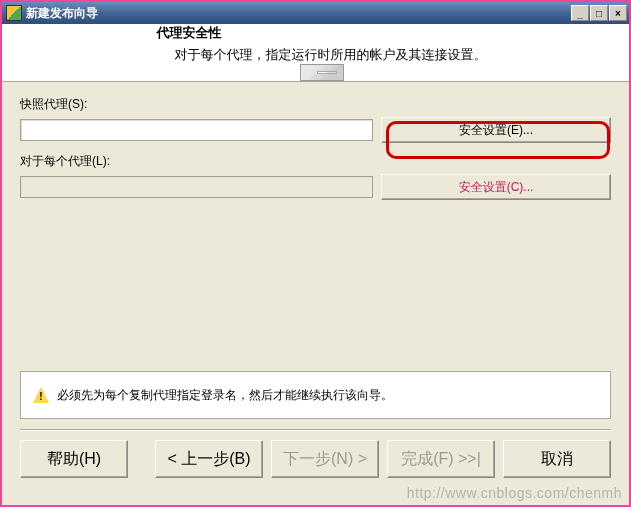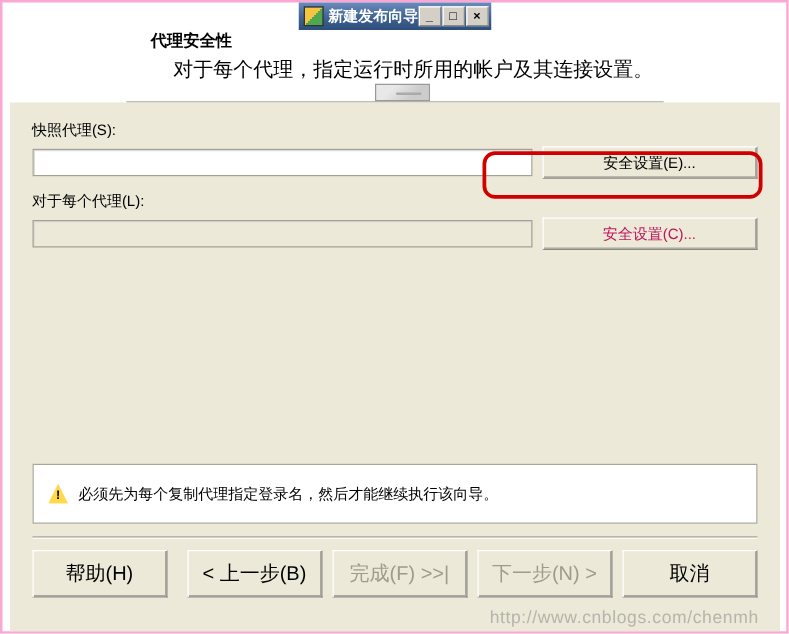--- a/index.html
+++ b/index.html
@@ -6,26 +6,25 @@
     body {
       font-family: "Microsoft YaHei", SimSun, Tahoma, sans-serif;
       font-size: 12px;
       background: #fff;
       width: 631px;
       height: 507px;
       overflow: hidden;
       position: relative;
     }
     .window {
-      border: 2px solid #f9a8d4;
+      border: 2px solid #ec4899;
       width: 631px;
       height: 507px;
       display: flex;
       flex-direction: column;
-      align-items: center;
     }
     .titlebar {
       height: 22px;
       background: linear-gradient(to bottom, #6b8bbd 0%, #436694 50%, #2d4d7a 100%);
       display: flex;
       align-items: center;
       padding: 0 2px 0 4px;
       color: #fff;
       font-weight: bold;
     }
@@ -50,21 +49,21 @@
       height: 58px;
       background: #fff;
       border-bottom: 1px solid #aca899;
       display: flex;
       align-items: center;
       padding: 0 8px 0 20px;
       flex-direction: column;
     }
     .banner .banner-text { flex: 1; }
     .banner .banner-title { font-weight: bold; font-size: 13px; margin-bottom: 4px; }
-    .banner .banner-sub { font-size: 16px; padding-left: 18px; }
+    .banner .banner-sub { font-size: 13px; padding-left: 18px; }
     .banner .banner-img {
       width: 44px; height: 44px;
       background: linear-gradient(135deg,#e8e8e8 30%,#ccc 70%);
       border: 1px solid #999;
       position: relative;
     }
     .banner .banner-img::after{
       content:""; position:absolute; inset:6px 6px 6px 16px;
       background: linear-gradient(135deg,#fff 40%,#ddd 60%);
       border:1px solid #aaa;
@@ -85,21 +84,21 @@
     }
     .field-input {
       flex: 1;
       height: 22px;
       background: #fff;
       border: 1px solid #a5a192;
       box-shadow: inset 1px 1px 0 #ddd;
     }
     .field-input.disabled { background: #ece9d8; }
     .sec-btn {
-      width: 172px;
+      width: 230px;
       height: 26px;
       background: #ece9d8;
       border: 1px solid #888;
       border-top-color: #fff; border-left-color: #fff;
       box-shadow: inset -1px -1px 0 #aca899;
       font-size: 12px;
       font-family: inherit;
       cursor: pointer;
     }
     .sec-btn.disabled { color: #be185d; cursor: default; }
@@ -150,21 +149,21 @@
       height: 38px;
       background: #ece9d8;
       border: 1px solid #888;
       border-top-color: #fff; border-left-color: #fff;
       box-shadow: inset -1px -1px 0 #aca899;
       font-size: 16px;
       font-family: inherit;
     }
     .footer button.disabled { color: #9e9b89; }
     .watermark{
-      position:absolute; bottom:6px; right:24px;
+      position:absolute; bottom:6px; right:9px;
       color: rgba(128,128,128,0.5); font-size:14px;
       font-family: Arial;
       pointer-events:none;
       letter-spacing:0.5px;
     }
   </style>
 </head>
 <body>
 
 <div class="window">
@@ -206,22 +205,22 @@
       <div class="warn-icon"></div>
       <div>必须先为每个复制代理指定登录名，然后才能继续执行该向导。</div>
     </div>
 
     <div class="divider"></div>
 
     <div class="footer">
       <button>帮助(H)</button>
       <div class="spacer"></div>
       <button>&lt; 上一步(B)</button>
+      <button class="disabled">下一步(N) &gt;</button>
       <button class="disabled">完成(F) &gt;&gt;|</button>
-      <button class="disabled">下一步(N) &gt;</button>
       <button>取消</button>
     </div>
   </div>
 </div>
 
 <div class="highlight" style="left:386px; top:121px; width:224px; height:38px;"></div>
 
 <div class="watermark">http://www.cnblogs.com/chenmh</div>
 
 </body></html>

